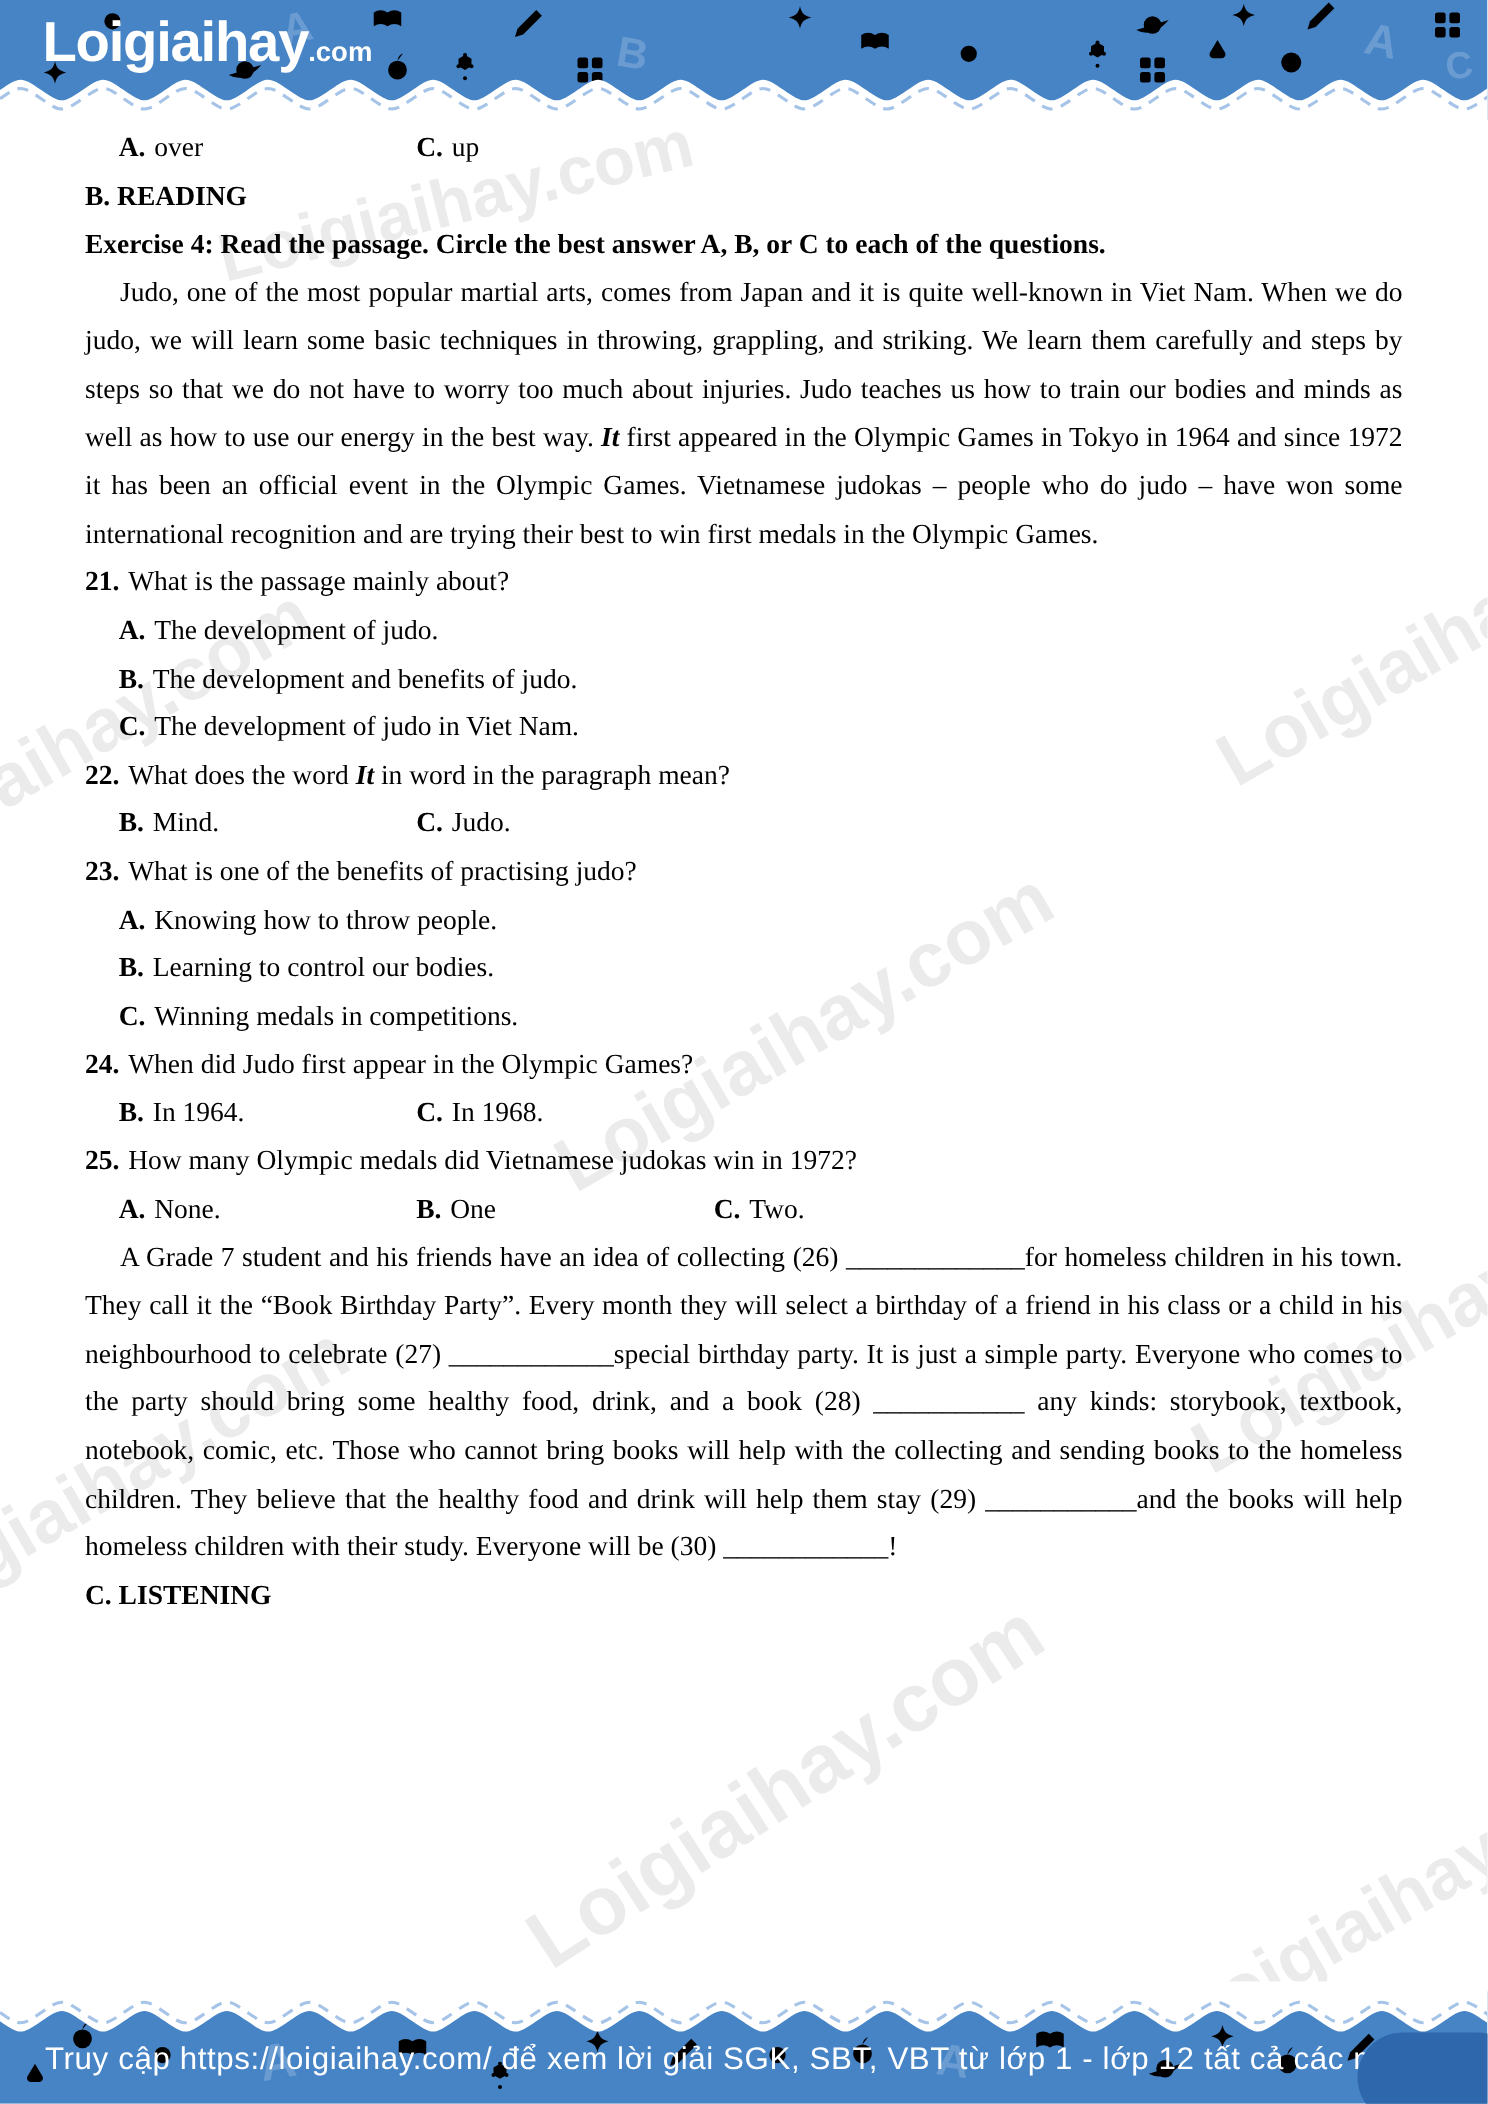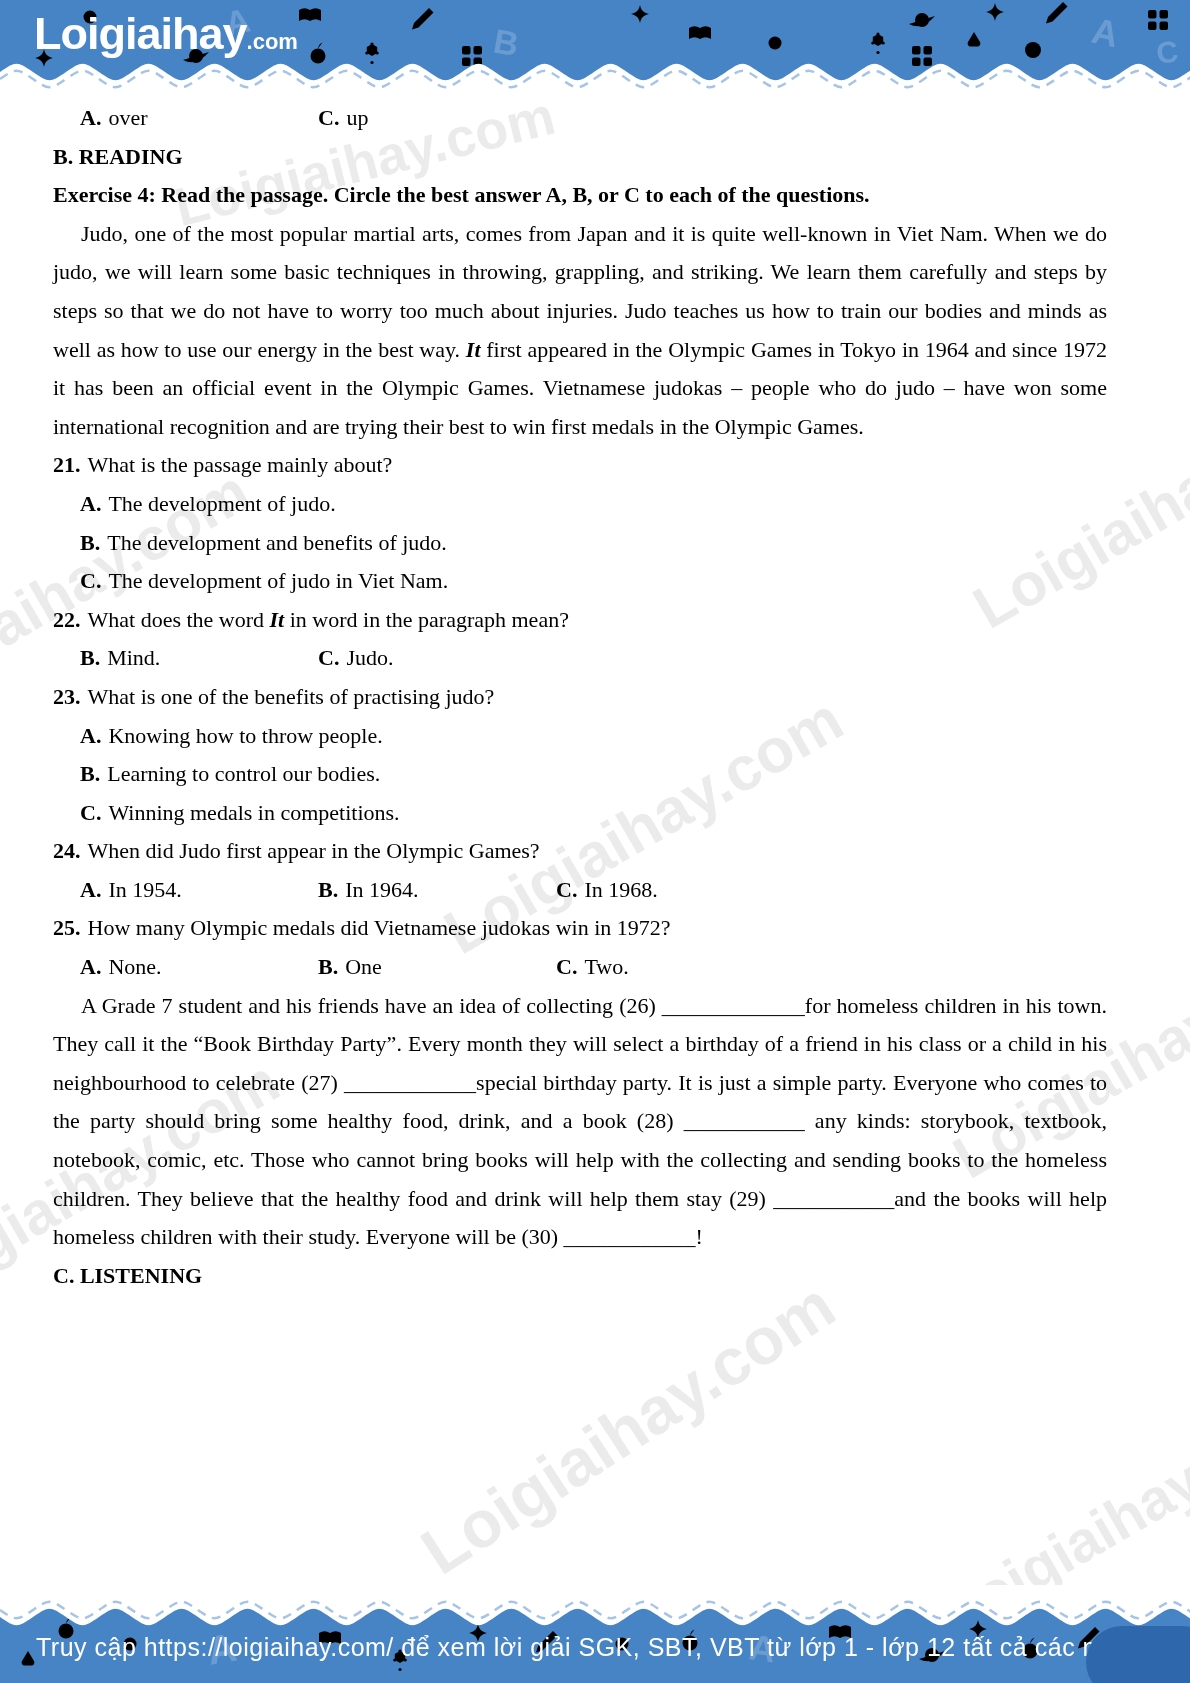--- a/index.html
+++ b/index.html
@@ -37,21 +37,21 @@
     width:132px; height:72px; border-radius:38px; background:#2e67ab;
   }
   
   .wm {
     position:absolute; z-index:0; white-space:nowrap;
     font-family:"Liberation Sans",sans-serif; font-weight:bold;
     color:rgba(60,60,60,0.10); pointer-events:none;
   }
   
   .content {
-    position:absolute; left:53px; top:99px; width:1054px; z-index:1;
+    position:absolute; left:68px; top:99px; width:1054px; z-index:1;
     font-size:22px; line-height:38.6px;
   }
   .content p { margin:0; text-align:justify; }
   .b  { font-weight:bold; }
   .bi { font-weight:bold; font-style:italic; }
   .qnum { font-weight:bold; margin-right:7px; }
   .optlab { font-weight:bold; margin-right:7px; }
   .indent { text-indent:28px; }
   .opt-row { display:flex; padding-left:27px; text-align:left; }
   .opt-row .c1, .opt-row .c2 { width:238px; }
@@ -168,21 +168,20 @@
     <span class="c3"><span class="optlab">C.</span><span>Judo.</span></span>
   </p>
 
   <p><span class="qnum">23.</span><span>What is one of the benefits of practising judo?</span></p>
   <p class="opt-stacked"><span class="optlab">A.</span><span>Knowing how to throw people.</span></p>
   <p class="opt-stacked"><span class="optlab">B.</span><span>Learning to control our bodies.</span></p>
   <p class="opt-stacked"><span class="optlab">C.</span><span>Winning medals in competitions.</span></p>
 
   <p><span class="qnum">24.</span><span>When did Judo first appear in the Olympic Games?</span></p>
   <p class="opt-row">
-    <span class="c1"><span class="optlab">A.</span><span>In 1954.</span></span>
     <span class="c2"><span class="optlab">B.</span><span>In 1964.</span></span>
     <span class="c3"><span class="optlab">C.</span><span>In 1968.</span></span>
   </p>
 
   <p><span class="qnum">25.</span><span>How many Olympic medals did Vietnamese judokas win in 1972?</span></p>
   <p class="opt-row">
     <span class="c1"><span class="optlab">A.</span><span>None.</span></span>
     <span class="c2"><span class="optlab">B.</span><span>One</span></span>
     <span class="c3"><span class="optlab">C.</span><span>Two.</span></span>
   </p>

